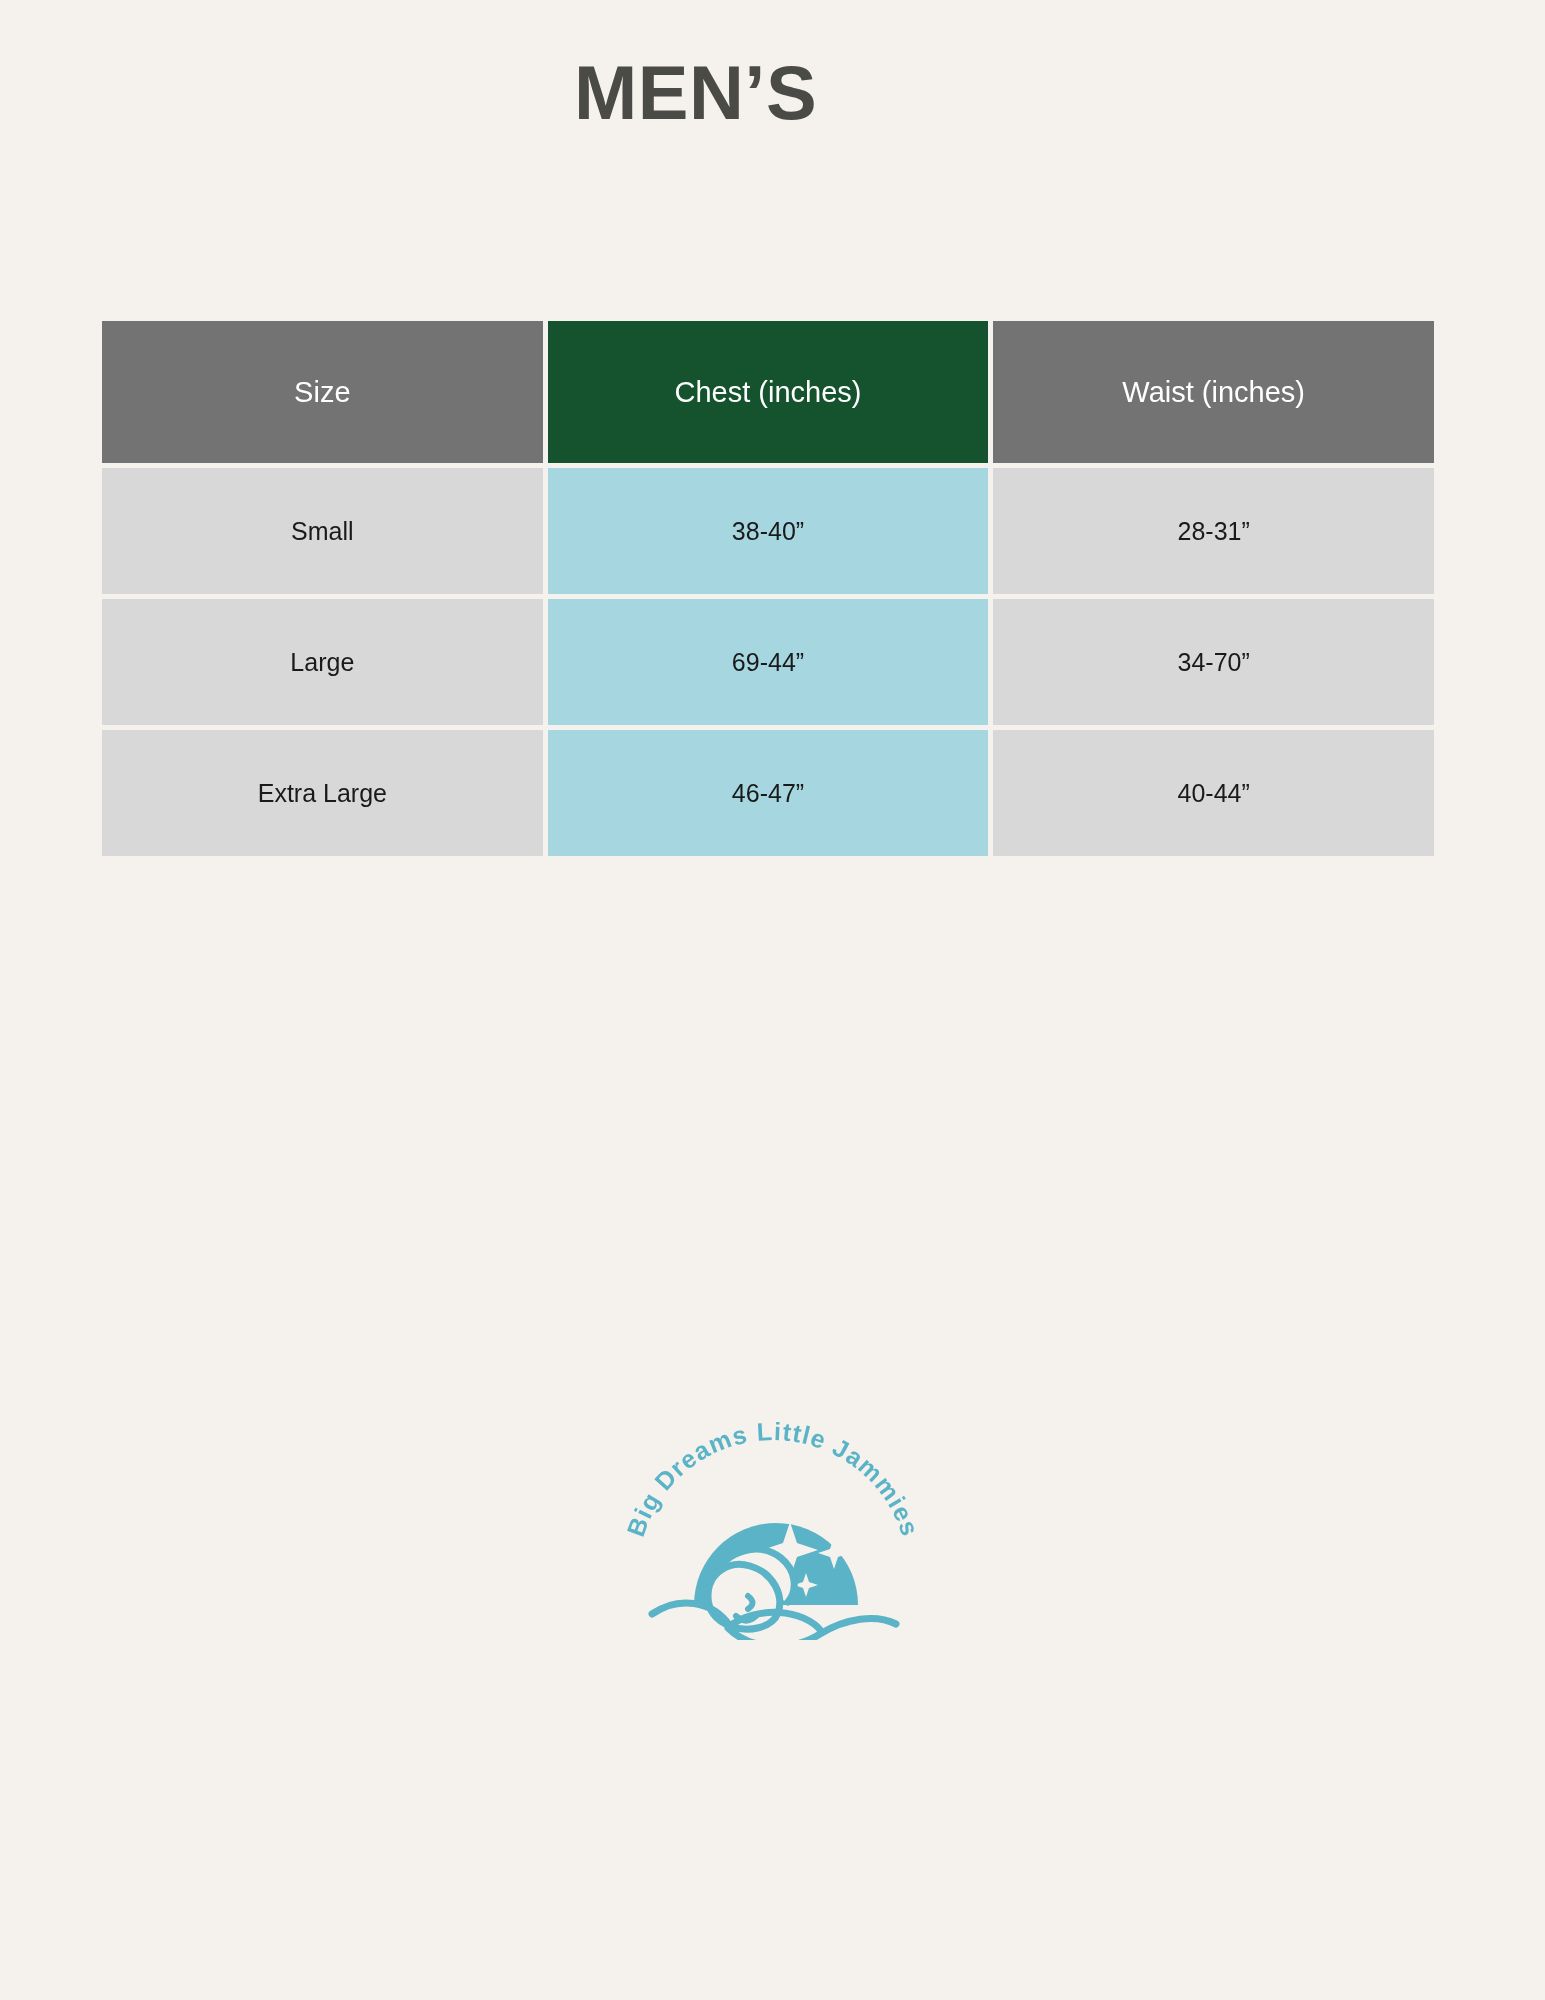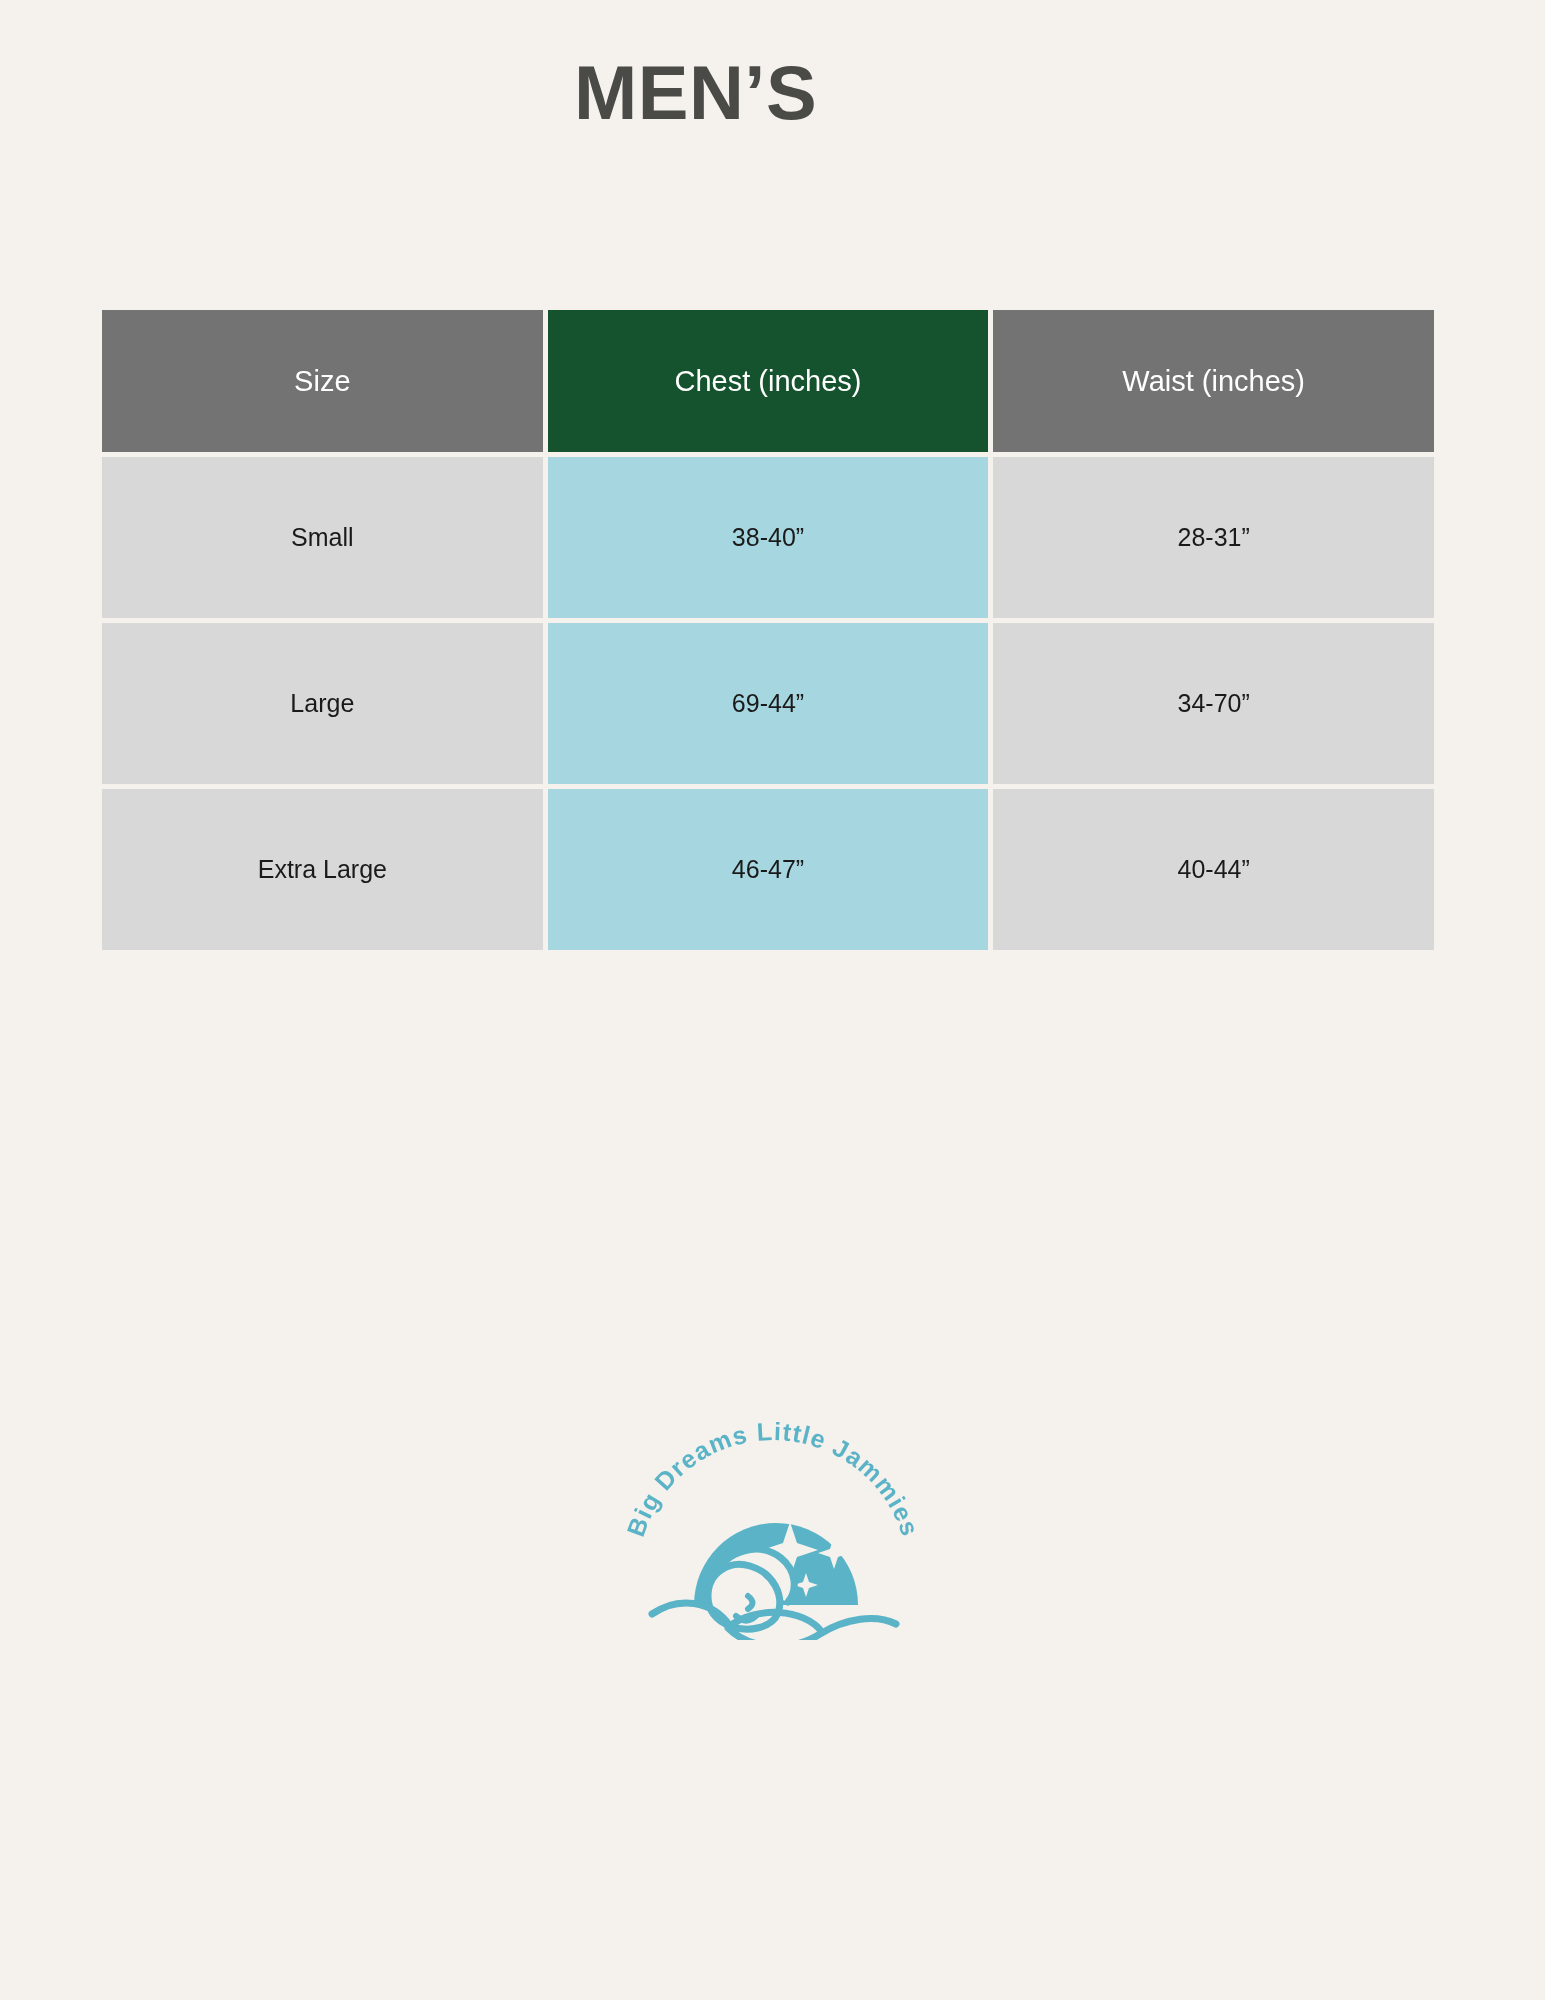--- a/index.html
+++ b/index.html
@@ -31,21 +31,21 @@
     letter-spacing: 0.5px;
     color: #4A4A47;
     margin: 0;
     display: block;
   }
 
   
   .size-table {
     position: absolute;
     left: 102px;
-    top: 310px;
+    top: 321px;
     width: 1342px;
     border-collapse: separate;
     border-spacing: 5px 5px;
     margin-left: -5px;
     margin-top: -5px;
   }
   .size-table td,
   .size-table th {
     padding: 0;
     margin: 0;
@@ -60,21 +60,21 @@
     font-weight: normal;
     font-size: 29px;
     color: #FFFFFF;
     background: #737373;
   }
   th.hdr.accent {
     background: #14532d;
   }
 
   td.cell {
-    height: 161px;
+    height: 126px;
     font-family: "Liberation Sans", sans-serif;
     font-weight: normal;
     font-size: 25px;
     color: #1A1A1A;
     background: #D8D8D8;
   }
   td.cell.accent {
     background: #A6D7E0;
     text-align: center;
   }

